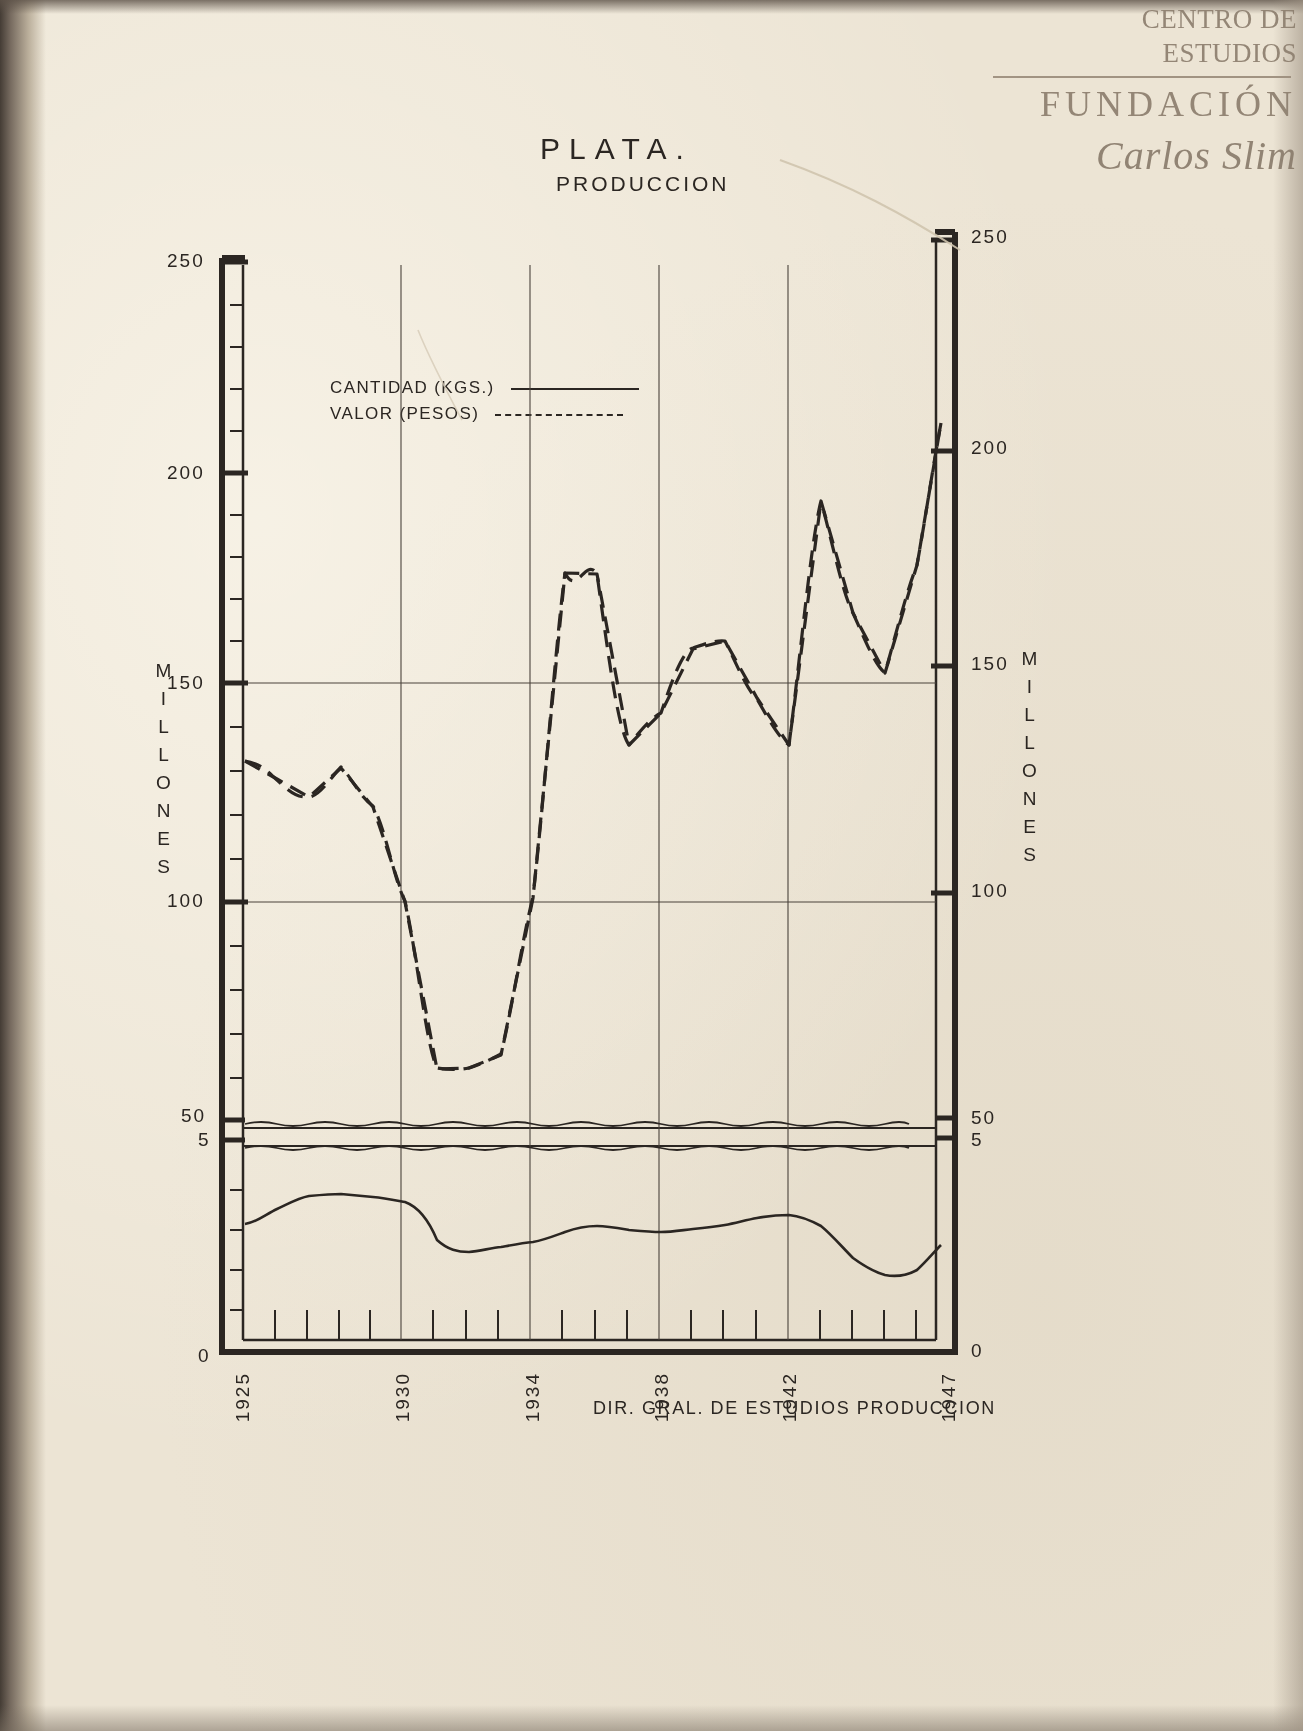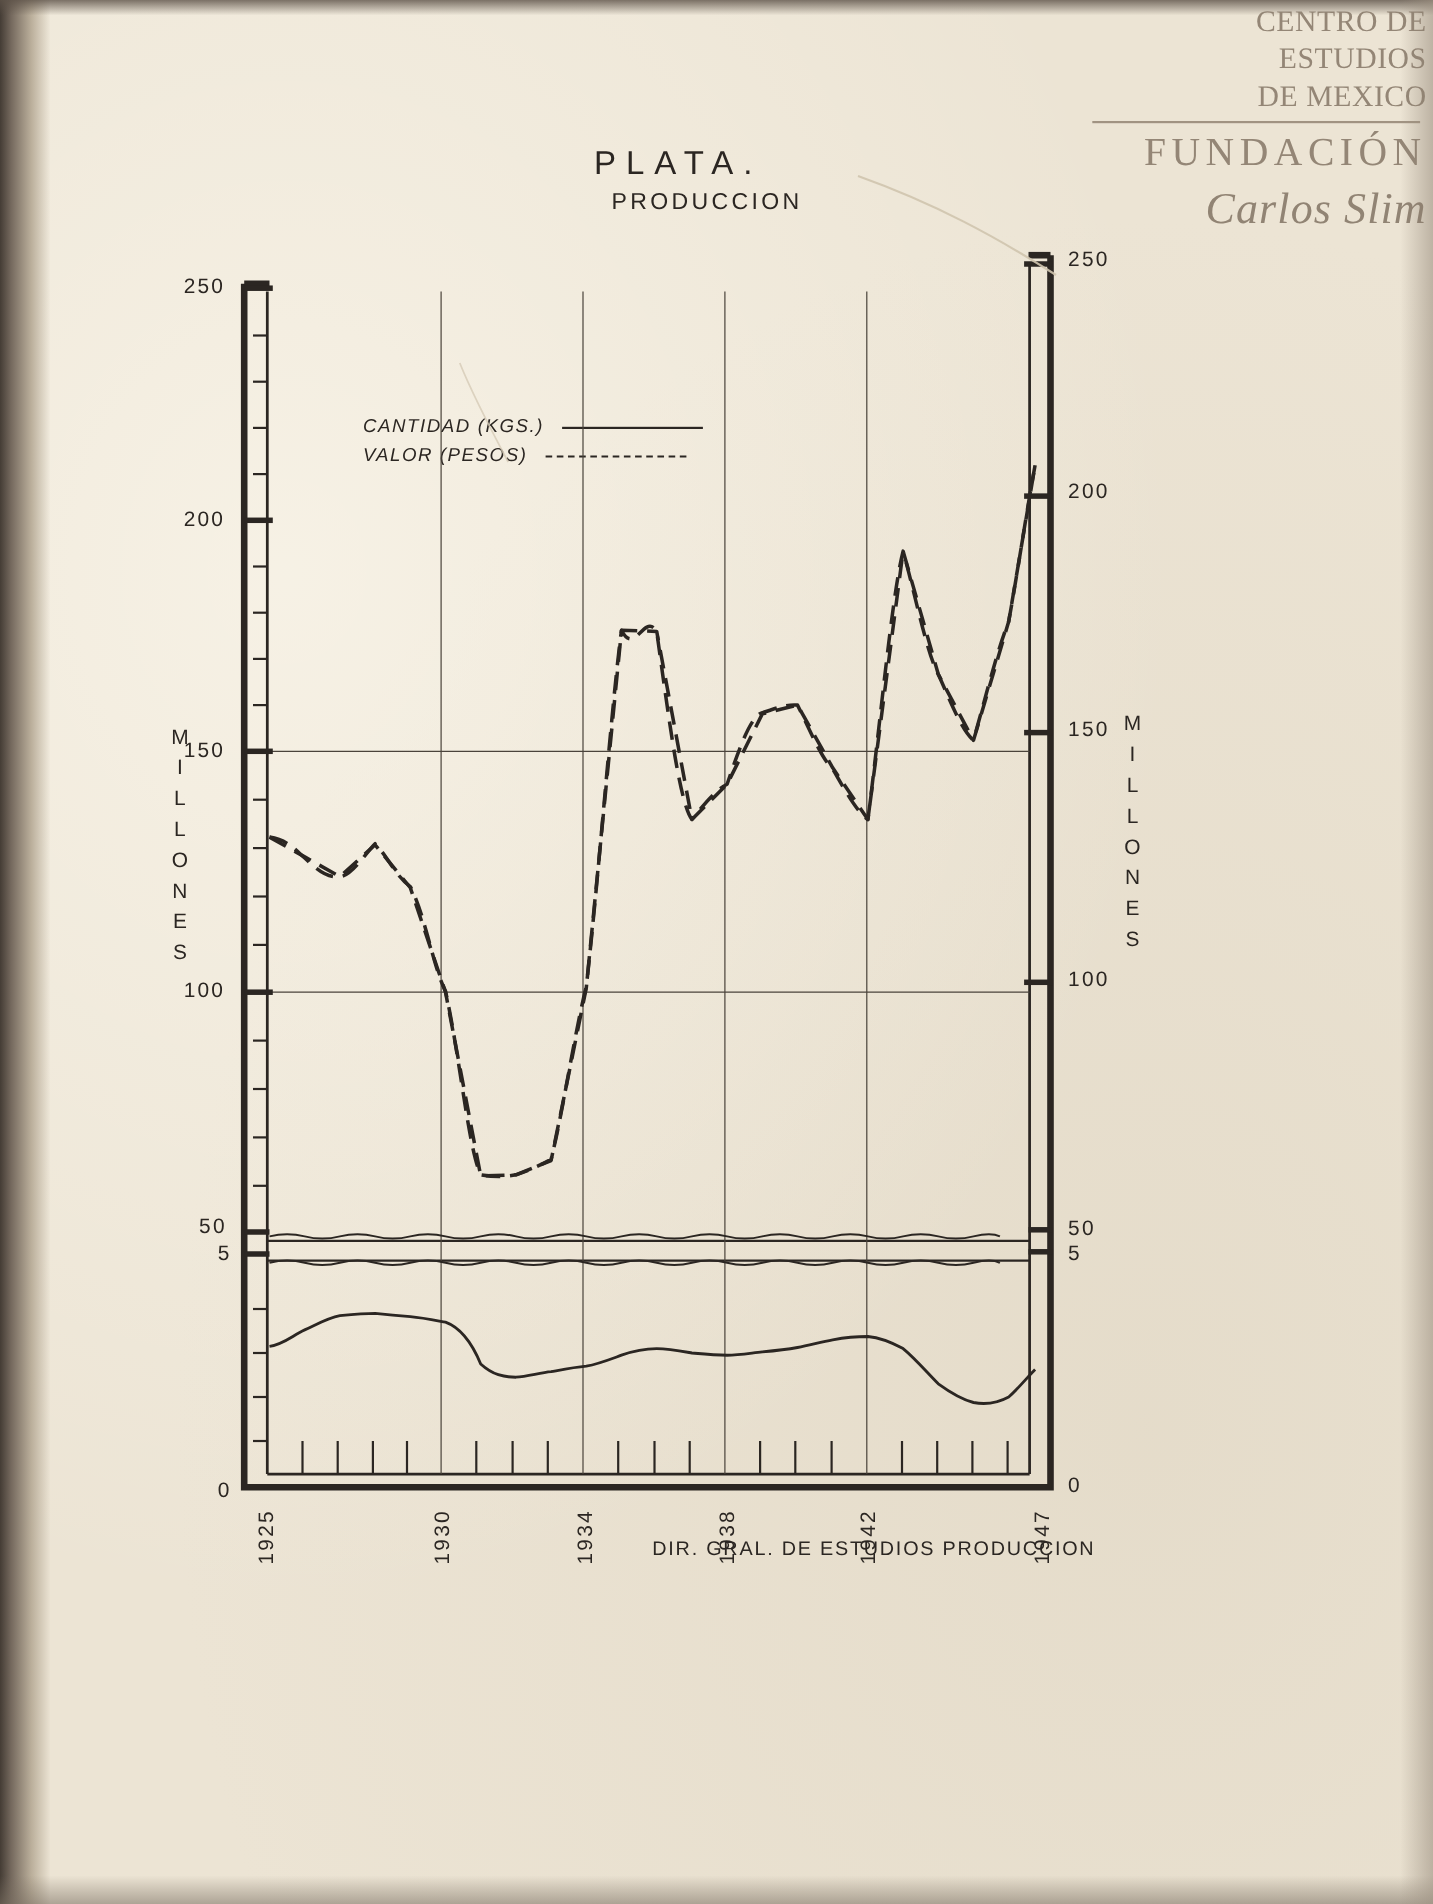--- a/index.html
+++ b/index.html
@@ -121,21 +121,21 @@
 
   
   #legend {
     position: absolute;
     left: 330px; top: 378px;
     color: #2b2622;
     font-size: 17px;
     letter-spacing: 1.4px;
   }
   #legend .row { position: relative; height: 26px; white-space: nowrap; }
-  #legend .lbl { display: inline-block; font-style: italic; }
+  #legend .lbl { display: inline-block; }
   #legend .sample { display: inline-block; width: 128px; height: 0; vertical-align: middle; margin-left: 10px; border-top: 2px solid #2b2622; }
   #legend .sample.dashed { border-top: 2px dashed #2b2622; }
 
   
   .vert {
     position: absolute;
     color: #2b2622;
     font-size: 19px;
     letter-spacing: 7px;
     writing-mode: vertical-rl;
@@ -169,21 +169,20 @@
 <div id="page">
 
   <div id="left-edge"></div>
   <div id="top-edge"></div>
   <div id="bottom-edge"></div>
   <div id="right-edge"></div>
 
   <div id="stamp">
     <div class="line">CENTRO DE</div>
     <div class="line">ESTUDIOS</div>
-    <div class="line">DE MEXICO</div>
     <div class="rule"></div>
     <div class="fund">FUNDACIÓN</div>
     <div class="sig">Carlos Slim</div>
   </div>
 
   <div id="chart">
 
     <div class="ttl" id="title-main"><span>PLATA.</span></div>
     <div class="ttl" id="title-sub">PRODUCCION</div>
 

